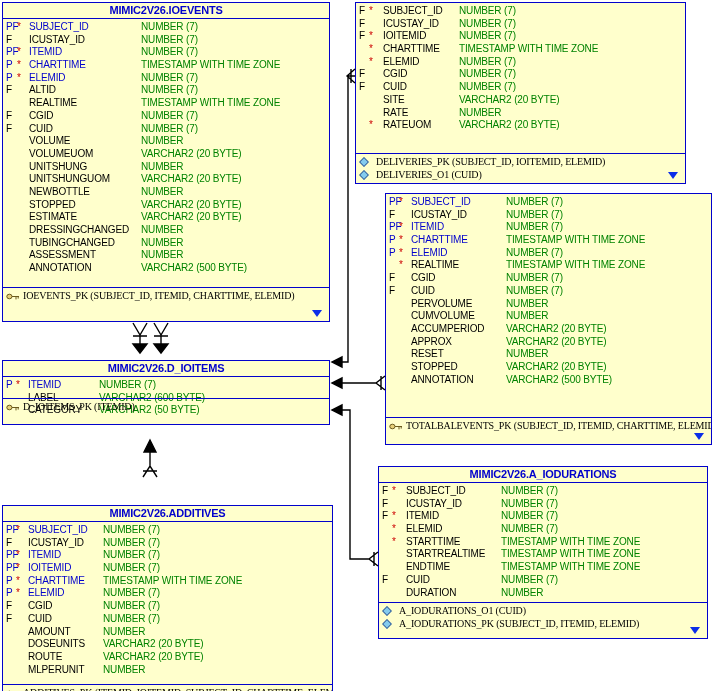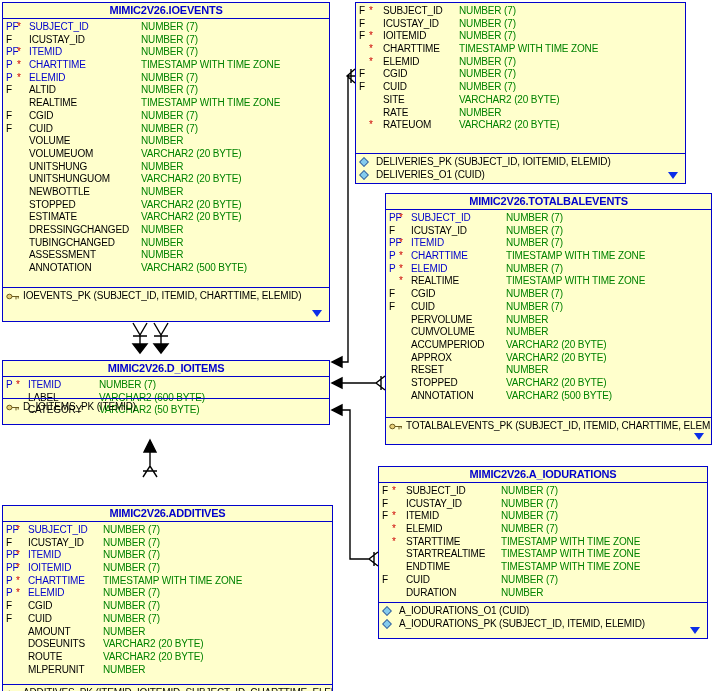--- a/index.html
+++ b/index.html
@@ -13,21 +13,21 @@
   .cols{position:relative;padding-top:2px;}
   .row{display:grid;grid-template-columns:var(--mk) var(--st) var(--nm) 1fr;
        height:12.7px;line-height:12.7px;white-space:nowrap;}
   .mk{padding-left:3px;color:#000000;font-size:10px;}
   .mk.pk{color:#0202cc;}
   .st{color:#cc0000;}
   .nm{color:#000000;overflow:hidden;}
   .nm.pk{color:#0202cc;}
   .tp{color:#008200;overflow:hidden;}
   .keys{position:absolute;left:0;right:0;bottom:0;border-top:1.6px solid #0202cc;padding-top:2px;box-sizing:border-box;}
-  .keyrow{display:flex;align-items:center;height:12.7px;line-height:12.7px;white-space:nowrap;overflow:hidden;color:#000;}
+  .keyrow{display:flex;align-items:center;height:12.7px;line-height:12.7px;white-space:nowrap;overflow:hidden;color:#000;font-family:Liberation Serif, serif;}
   .keyrow .icon{width:17px;padding-left:3px;flex:none;display:inline-flex;align-items:center;}
   .tri{position:absolute;right:7px;bottom:4px;width:0;height:0;
        border-left:5px solid transparent;border-right:5px solid transparent;border-top:7px solid #0b2ee8;}
 
   
   #e0{left:2px;  top:2px;  width:328px;height:320px;--mk:14px;--st:12px;--nm:112px;}
   #e0 .keys{height:34px;}
   #e1{left:355px;top:2px;  width:331px;height:182px;--mk:13px;--st:14px;--nm:76px;}
   #e1 .keys{height:30px;}
   #e2{left:385px;top:193px;width:327px;height:252px;--mk:13px;--st:12px;--nm:95px;}
@@ -262,21 +262,20 @@
               <rect x="1.9" y="1.9" width="6.2" height="6.2" transform="rotate(45 5 5)" fill="#84cbee" stroke="#2f5f9e"></rect>
             </svg>
           </span>
           <span>DELIVERIES_O1 (CUID)</span>
         </div>
         <div class="tri"></div>
       </div>
   </div>
 
   <div class="entity" id="e2">
-    <div class="title">MIMIC2V26.TOTALBALEVENTS</div>
     <div class="cols">
         <div class="row">
           <span class="mk pk">PF</span>
           <span class="st">*</span>
           <span class="nm pk">SUBJECT_ID</span>
           <span class="tp">NUMBER (7)</span>
         </div>
         <div class="row">
           <span class="mk">F</span>
           <span class="st"></span>

